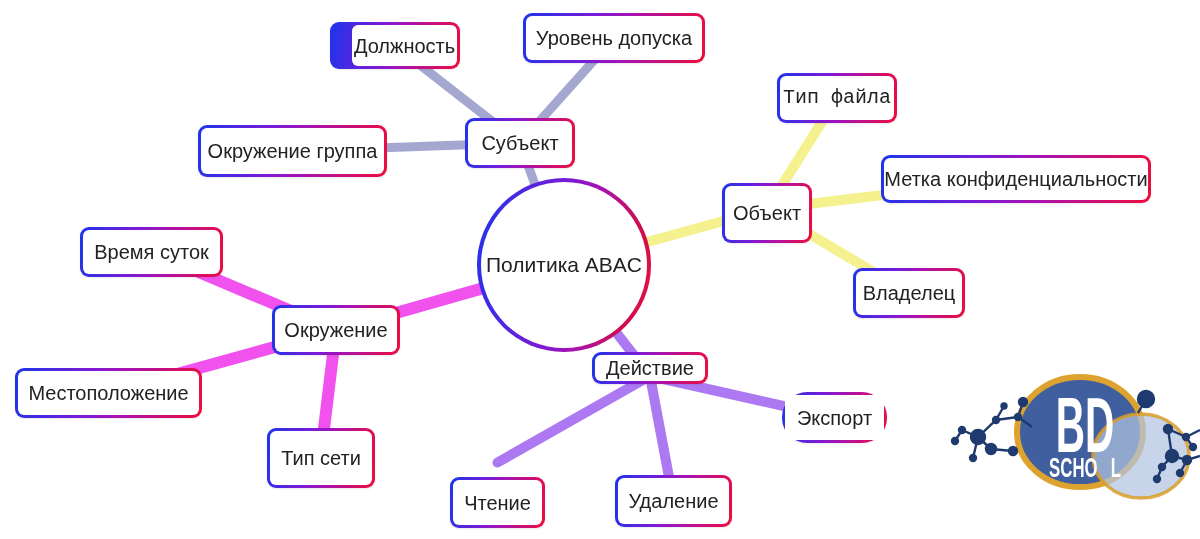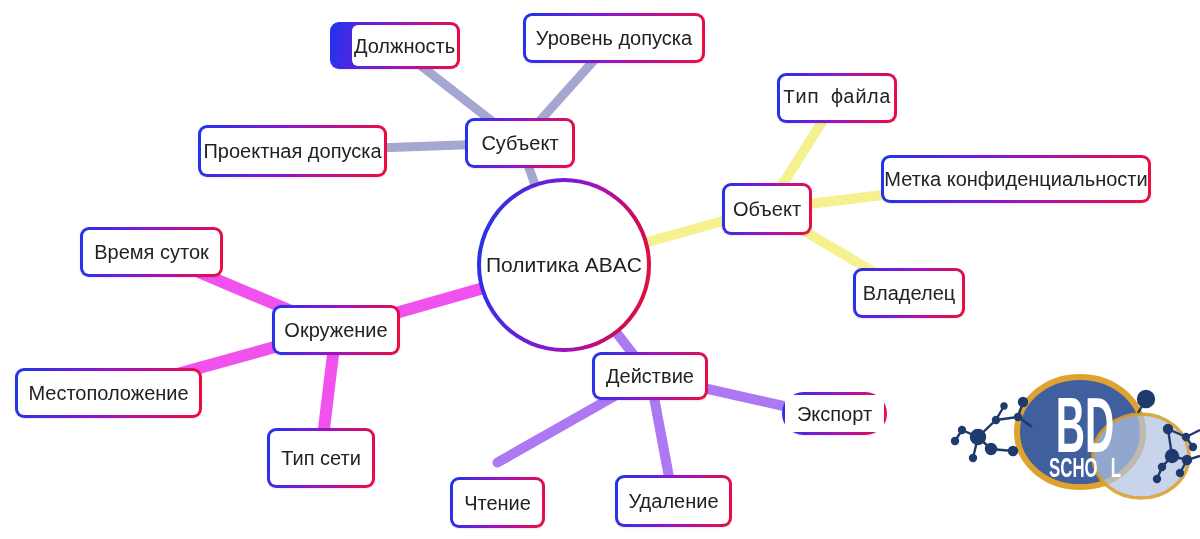--- a/index.html
+++ b/index.html
@@ -74,24 +74,24 @@
           <span class="node-label">Должность</span>
         </div>
       </div>
       <div class="node" style="left: 523px; top: 13px; width: 182px; height: 50px;">
         <div class="node-inner">
           <span class="node-label">Уровень допуска</span>
         </div>
       </div>
       <div class="node" style="left: 198px; top: 125px; width: 189px; height: 52px;">
         <div class="node-inner">
-          <span class="node-label">Проектная допуска</span>
+          <span class="node-label">Окружение группа</span>
         </div>
       </div>
-      <div class="node" style="left: 722px; top: 183px; width: 90px; height: 52px;">
+      <div class="node" style="left: 722px; top: 183px; width: 90px; height: 60px;">
         <div class="node-inner">
           <span class="node-label">Объект</span>
         </div>
       </div>
       <div class="node" style="left: 777px; top: 73px; width: 120px; height: 50px; font-family: Liberation Mono, monospace;">
         <div class="node-inner">
           <span class="node-label">Тип файла</span>
         </div>
       </div>
       <div class="node" style="left: 853px; top: 268px; width: 112px; height: 50px;">
@@ -117,36 +117,36 @@
       <div class="node" style="left: 15px; top: 368px; width: 187px; height: 50px;">
         <div class="node-inner">
           <span class="node-label">Местоположение</span>
         </div>
       </div>
       <div class="node" style="left: 267px; top: 428px; width: 108px; height: 60px;">
         <div class="node-inner">
           <span class="node-label">Тип сети</span>
         </div>
       </div>
-      <div class="node" style="left: 592px; top: 352px; width: 116px; height: 48px;">
+      <div class="node" style="left: 592px; top: 352px; width: 116px; height: 32px;">
         <div class="node-inner">
           <span class="node-label">Действие</span>
         </div>
       </div>
       <div class="node" style="left: 450px; top: 437px; width: 95px; height: 51px; margin-top: 40px;">
         <div class="node-inner">
           <span class="node-label">Чтение</span>
         </div>
       </div>
       <div class="node" style="left: 615px; top: 475px; width: 117px; height: 52px;">
         <div class="node-inner">
           <span class="node-label">Удаление</span>
         </div>
       </div>
-      <div class="node" style="left: 782px; top: 392px; width: 105px; height: 43px; border-radius: 25px;">
+      <div class="node" style="left: 782px; top: 392px; width: 105px; height: 51px; border-radius: 25px;">
         <div class="node-inner">
           <span class="node-label">Экспорт</span>
         </div>
       </div>
     </div>
 
   <svg id="logo-svg" width="250" height="171" viewBox="0 0 250 171">
 
     <ellipse cx="130" cy="64" rx="63" ry="55" fill="#3f5f9e" stroke="#dda32e" stroke-width="6"></ellipse>
 

